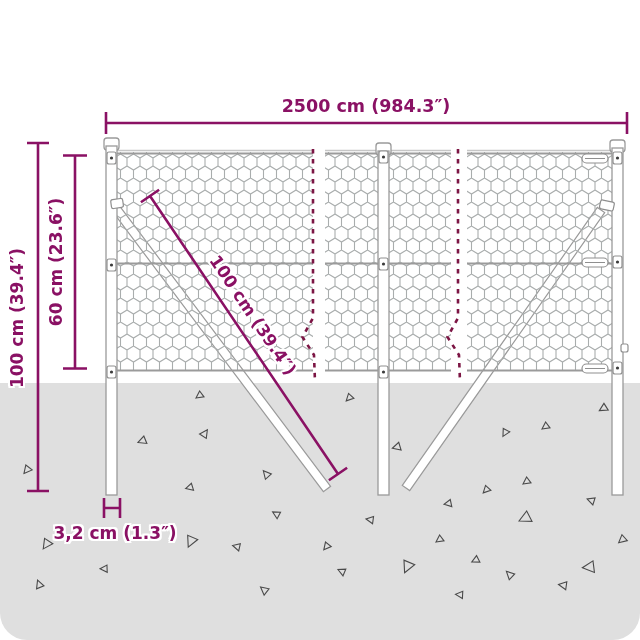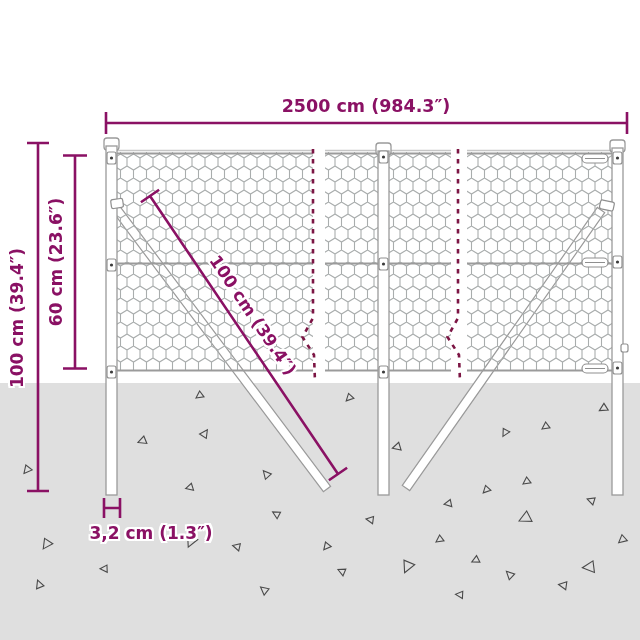--- a/index.html
+++ b/index.html
@@ -1,17 +1,17 @@
 <!DOCTYPE html>
 <html><head>
 <meta charset="utf-8">
 <style>
   html,body{margin:0;padding:0;background:#fff;}
   #stage{position:relative;width:640px;height:640px;overflow:hidden;
-         font-family:"DejaVu Sans","Liberation Sans",sans-serif;background:#fff;}
+         font-family:"DejaVu Sans","Liberation Sans",sans-serif;background:#fff;border-radius:27px;}
   #stage svg{position:absolute;left:0;top:0;}
   .dimlabel{position:absolute;color:#8a1164;font-weight:bold;white-space:nowrap;
     text-shadow:-2px -2px 0 #fff,2px -2px 0 #fff,-2px 2px 0 #fff,2px 2px 0 #fff,
                  0 -2px 0 #fff,0 2px 0 #fff,-2px 0 0 #fff,2px 0 0 #fff;}
   .lbl-top{font-size:17.5px;transform:translate(-50%,-50%);}
   .lbl-v{font-size:17px;transform:translate(-50%,-50%) rotate(-90deg);}
   .lbl-diag{font-size:17px;transform:translate(-50%,-50%) rotate(56deg);}
   .lbl-bottom{font-size:17px;transform:translate(-50%,-50%);}
 </style>
 </head>
@@ -149,14 +149,14 @@
 </svg>
 
   <div class="dimlabel lbl-top" style="left:366px;top:106px;">2500 cm (984.3″)</div>
 
   <div class="dimlabel lbl-v" style="left:17px;top:318px;">100 cm (39.4″)</div>
 
   <div class="dimlabel lbl-v" style="left:56px;top:262px;">60 cm (23.6″)</div>
 
   <div class="dimlabel lbl-diag" style="left:253px;top:315px;">100 cm (39.4″)</div>
 
-  <div class="dimlabel lbl-bottom" style="left:115px;top:533px;margin-left:36px;">3,2 cm (1.3″)</div>
+  <div class="dimlabel lbl-bottom" style="left:115px;top:533px;">3,2 cm (1.3″)</div>
 </div>
 
 </body></html>

